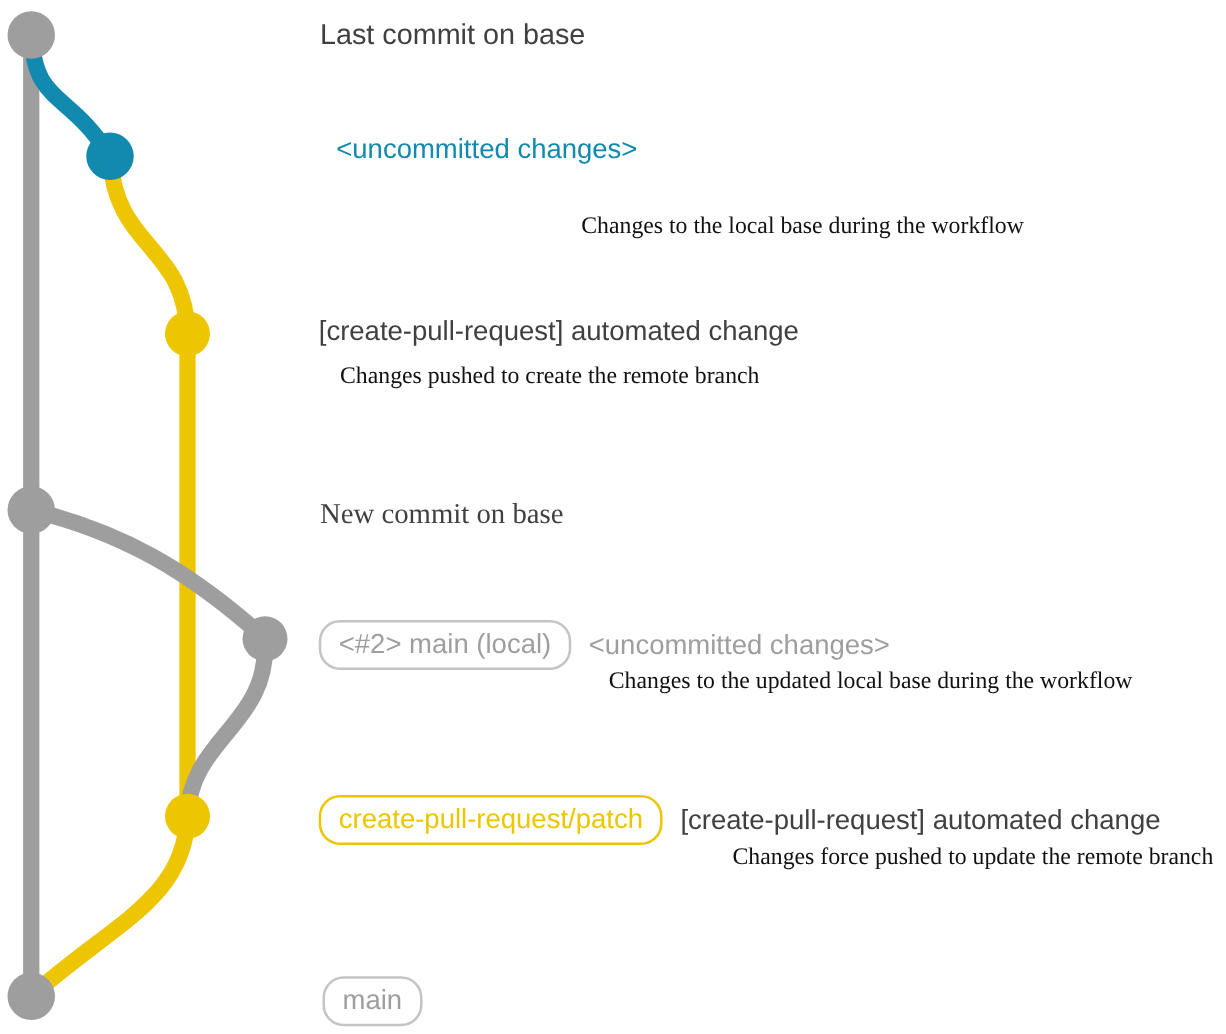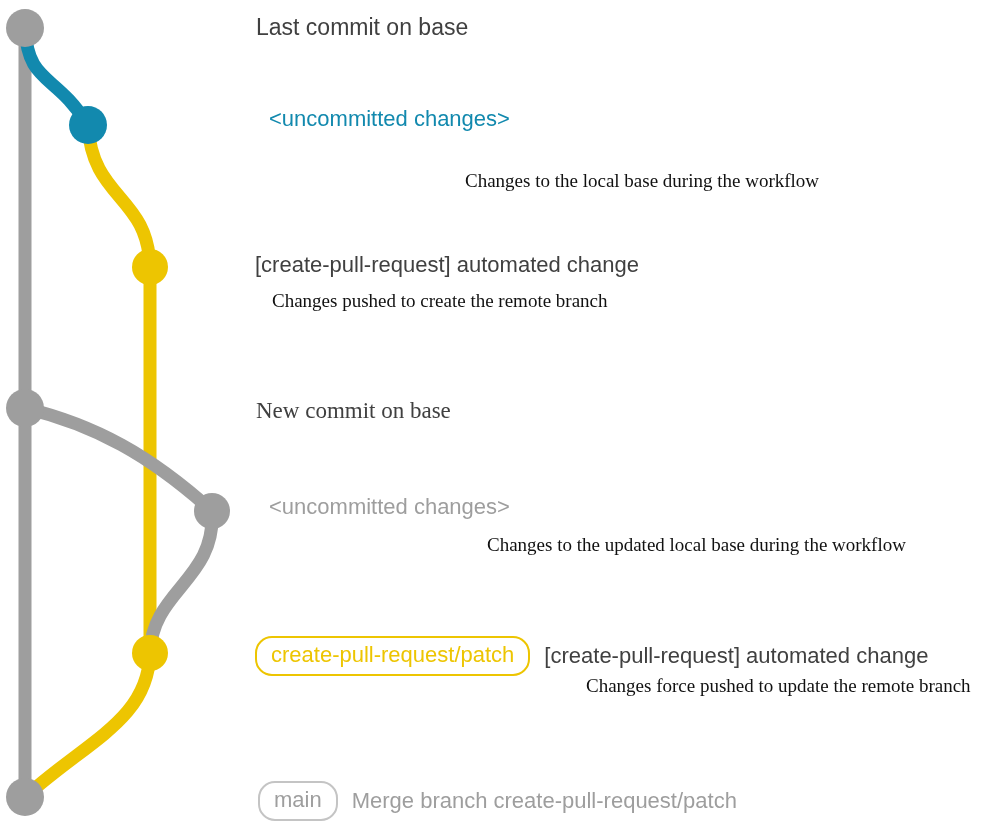--- a/index.html
+++ b/index.html
@@ -110,26 +110,26 @@
 <div class="desc" style="left:465px; top:146px;margin-top:24px;">Changes to the local base during the workflow</div>
 
 <div class="label-line" style="left:255px; top:254px;">
   <span class="commit-msg msg-yellow">[create-pull-request] automated change</span>
 </div>
 <div class="desc" style="left:272px; top:290px;">Changes pushed to create the remote branch</div>
 
 <div class="section-title" style="left:256px; top:398px;font-family:Liberation Serif, serif;">New commit on base</div>
 
 <div class="label-line" style="left:255px; top:496px;">
+  <span class="badge badge-gray">&lt;#2&gt; main (local)</span>
   <span class="commit-msg msg-gray" style="margin-left:14px;">&lt;uncommitted changes&gt;</span>
 </div>
 <div class="desc" style="left:487px; top:534px;">Changes to the updated local base during the workflow</div>
 
 <div class="label-line" style="left:255px; top:636px;text-align:center;">
   <span class="badge badge-yellow">create-pull-request/patch</span>
   <span class="commit-msg msg-yellow" style="margin-left:14px;">[create-pull-request] automated change</span>
 </div>
 <div class="desc" style="left:566px; top:675px;margin-left:20px;">Changes force pushed to update the remote branch</div>
 
 <div class="label-line" style="left:258px; top:781px;">
   <span class="badge badge-gray">main</span>
-  <span class="commit-msg msg-gray" style="margin-left:14px;">Merge branch create-pull-request/patch</span>
 </div>
 
 </body></html>

